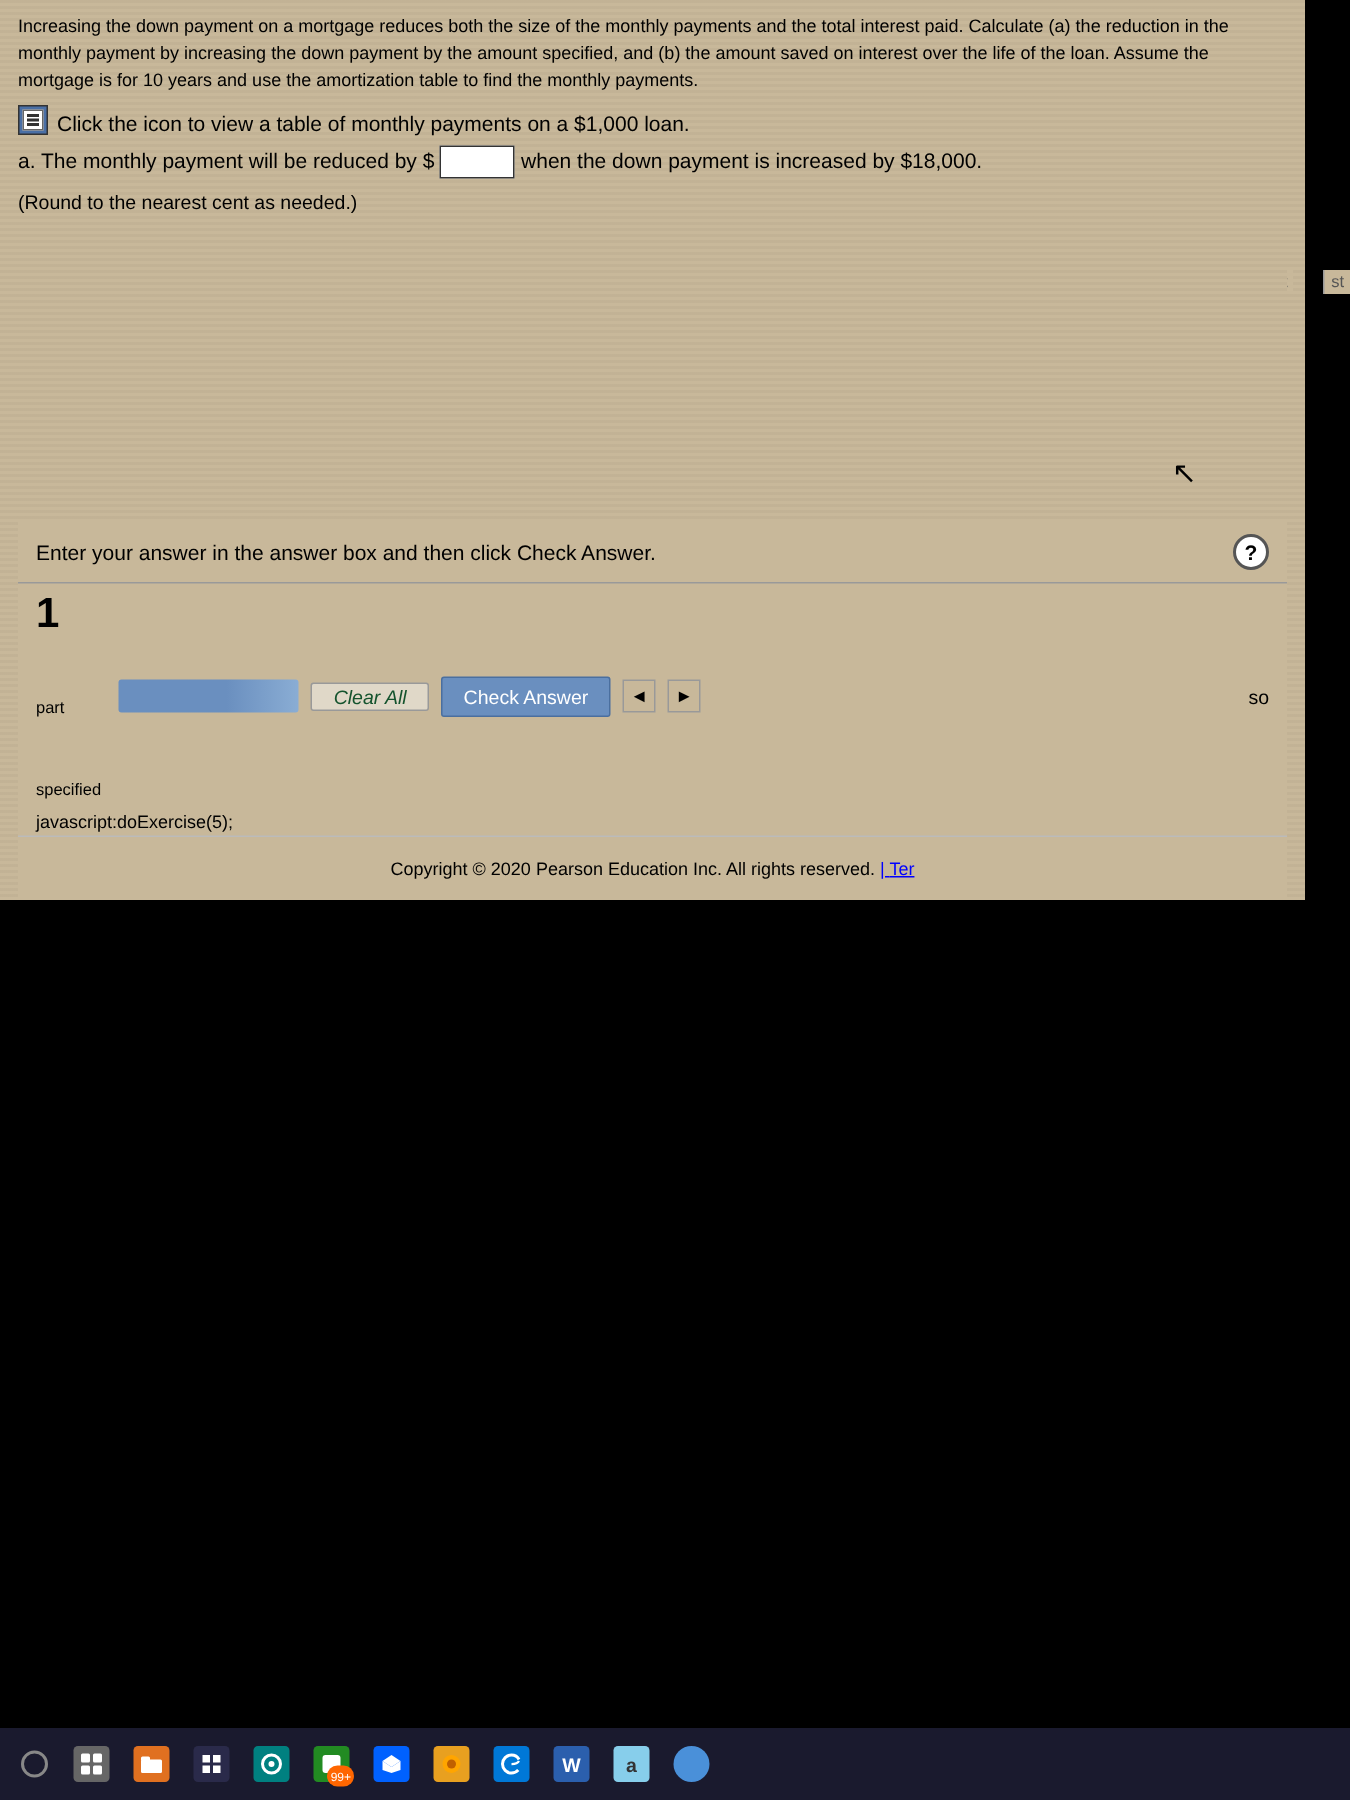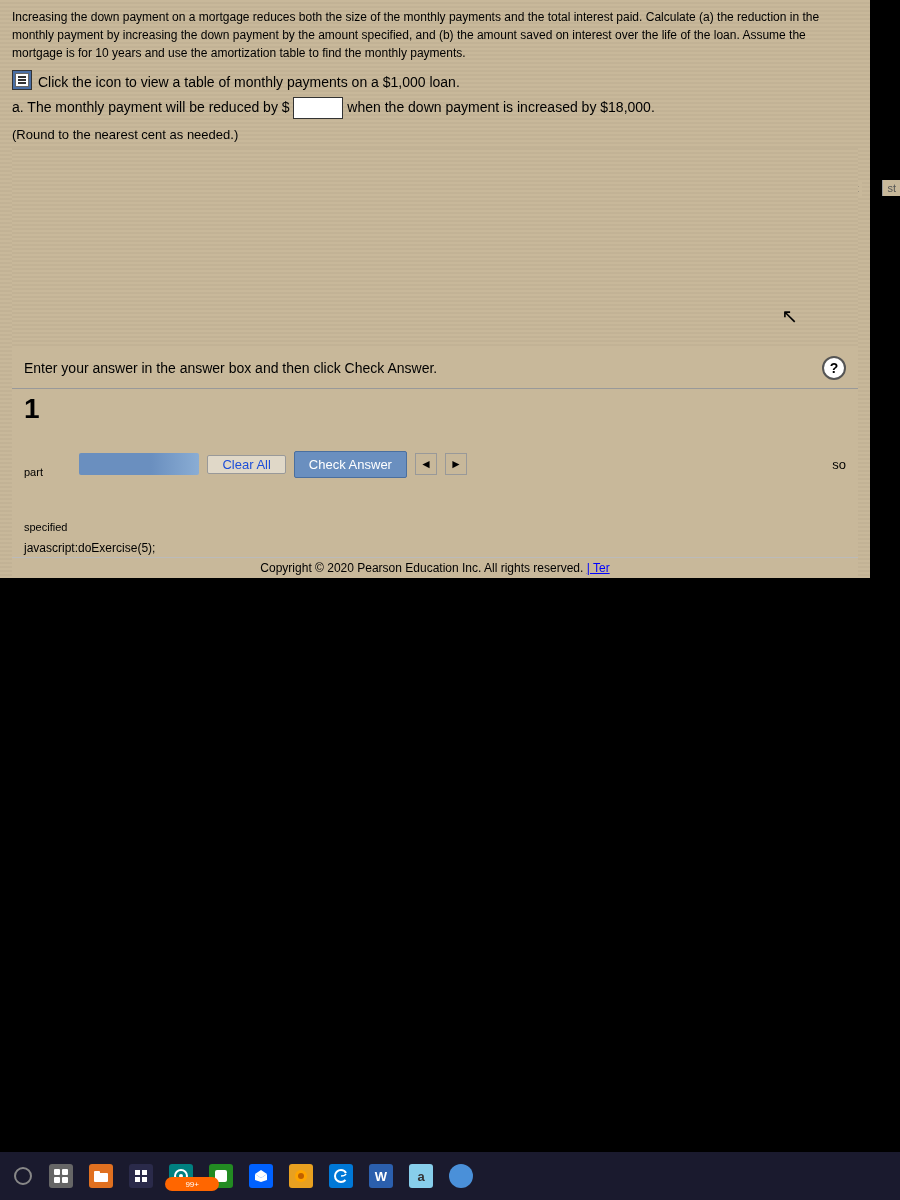--- a/index.html
+++ b/index.html
@@ -185,22 +185,23 @@
       height: 22px;
       background: linear-gradient(to right, #6a8fbf 60%, #8aadd4 100%);
       border-radius: 2px;
     }
     .clear-all-btn {
       background: #e0d8c8;
       border: 1px solid #999;
       padding: 1px 14px;
       font-size: 13px;
       cursor: pointer;
-      color: #1d4ed8;
+      color: #14532d;
       border-radius: 2px;
+      font-style: italic;
     }
     .check-answer-btn {
       background: #6a8fbf;
       border: 1px solid #4a6f9f;
       padding: 5px 14px;
       font-size: 13px;
       cursor: pointer;
       color: #fff;
       border-radius: 2px;
     }
@@ -229,21 +230,21 @@
       font-size: 12px;
       color: #000;
     }
 
     
     .copyright-bar {
       background: #c8b89a;
       text-align: center;
       font-size: 12px;
       color: #000;
-      padding: 3px 0;
+      padding: 14px 0;
       border-top: 1px solid #bbb;
     }
     .copyright-bar a {
       color: #00f;
       text-decoration: underline;
     }
 
     
     .taskbar {
       position: absolute;
@@ -298,31 +299,31 @@
     .taskbar-icon-inner.teal { background: #008080; }
     .taskbar-icon-inner.dark { background: #2a2a4a; }
     .taskbar-icon-inner.edge { background: #0078d7; }
     .taskbar-icon-inner.word { background: #2b5fad; }
     .taskbar-icon-inner.light-blue { background: #87ceeb; }
     .taskbar-icon-inner.gray { background: #666; }
 
     .taskbar-notif {
       position: absolute;
       bottom: 2px;
-      right: 19px;
+      right: 2px;
       background: #ff6600;
       color: #fff;
       font-size: 8px;
       min-width: 14px;
       height: 14px;
       border-radius: 7px;
       display: flex;
       align-items: center;
       justify-content: center;
-      padding: 0 20px;
+      padding: 0 2px;
     }
 
     
     .black-section {
       height: 540px;
       background: #000;
     }
 
     
     .header-table {

